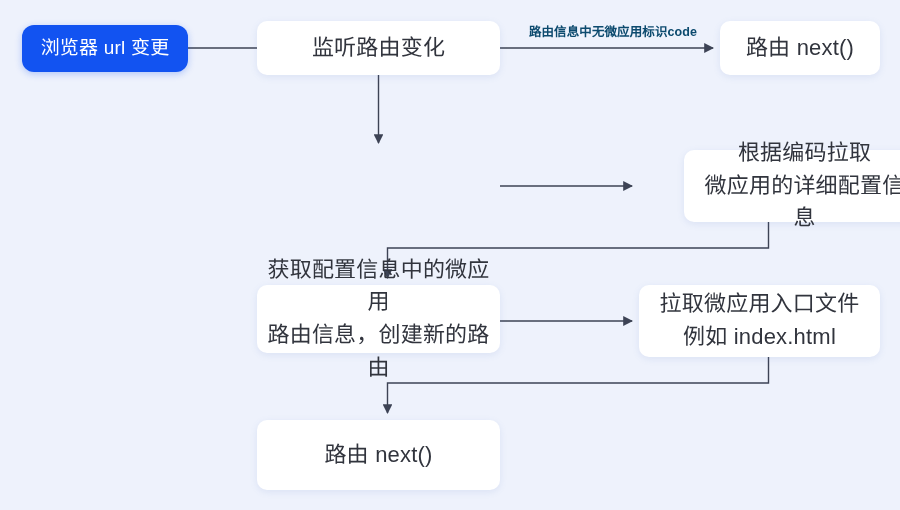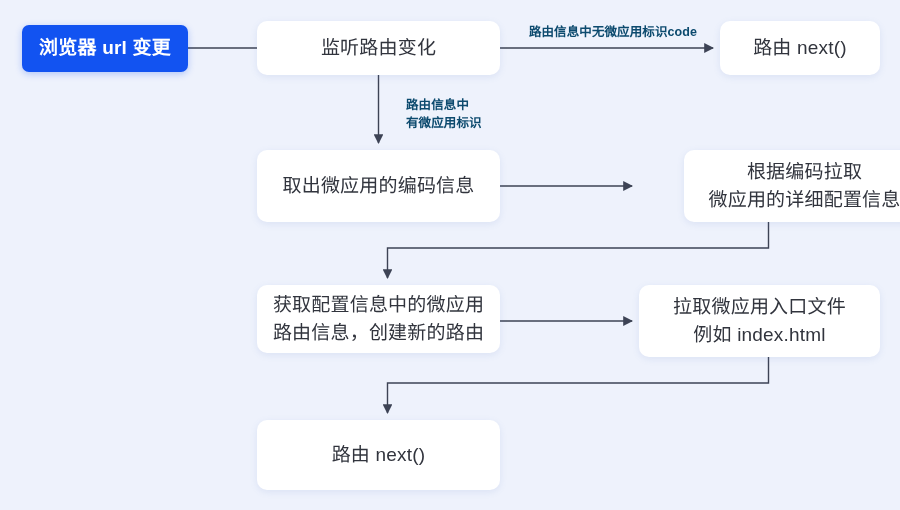--- a/index.html
+++ b/index.html
@@ -33,37 +33,36 @@
     position: absolute;
     box-sizing: border-box;
     display: flex;
     align-items: center;
     justify-content: center;
     text-align: center;
     background: #ffffff;
     border-radius: 10px;
     box-shadow: 0 2px 7px rgba(96, 120, 190, 0.13);
     color: #31343d;
-    font-size: 19px;
+    font-size: 22px;
     line-height: 1.48;
     letter-spacing: 0.2px;
     z-index: 2;
   }
   .node .node-text {
     display: block;
     padding: 0 10px;
     white-space: pre-line;
   }
   .node.start {
     background: #1253f1;
     color: #ffffff;
-    border-radius: 7px;
+    border-radius: 12px;
     font-size: 19px;
     box-shadow: 0 2px 7px rgba(18, 83, 241, 0.28);
-    font-weight: bold;
   }
   .edge-label {
     position: absolute;
     color: #0c4a6e;
     font-size: 12.5px;
     font-weight: bold;
     line-height: 1.45;
     letter-spacing: 0.1px;
     white-space: pre-line;
     z-index: 3;
@@ -107,23 +106,20 @@
   </div>
 
   <div class="node" style="left:257px; top:21px; width:243px; height:54px;">
     <span class="node-text">监听路由变化</span>
   </div>
 
   <div class="node" style="left:720px; top:21px; width:160px; height:54px;">
     <span class="node-text">路由 next()</span>
   </div>
 
-  <div class="node" style="left:257px; top:150px; width:243px; height:72px;">
-    <span class="node-text">取出微应用的编码信息</span>
-  </div>
 
   <div class="node" style="left:639px; top:150px; width:241px; height:72px;margin-left:45px;">
     <span class="node-text">根据编码拉取
 微应用的详细配置信息</span>
   </div>
 
   <div class="node" style="left:257px; top:285px; width:243px; height:68px;">
     <span class="node-text">获取配置信息中的微应用
 路由信息，创建新的路由</span>
   </div>
@@ -132,16 +128,14 @@
     <span class="node-text">拉取微应用入口文件
 例如 index.html</span>
   </div>
 
   <div class="node" style="left:257px; top:420px; width:243px; height:70px;">
     <span class="node-text">路由 next()</span>
   </div>
 
   <div class="edge-label center" style="left:513px; top:23px; width:200px;">路由信息中无微应用标识code</div>
 
-  <div class="edge-label left" style="left:406px; top:96px; width:120px;">路由信息中
-有微应用标识</div>
 
 </div>
 
 </body></html>

